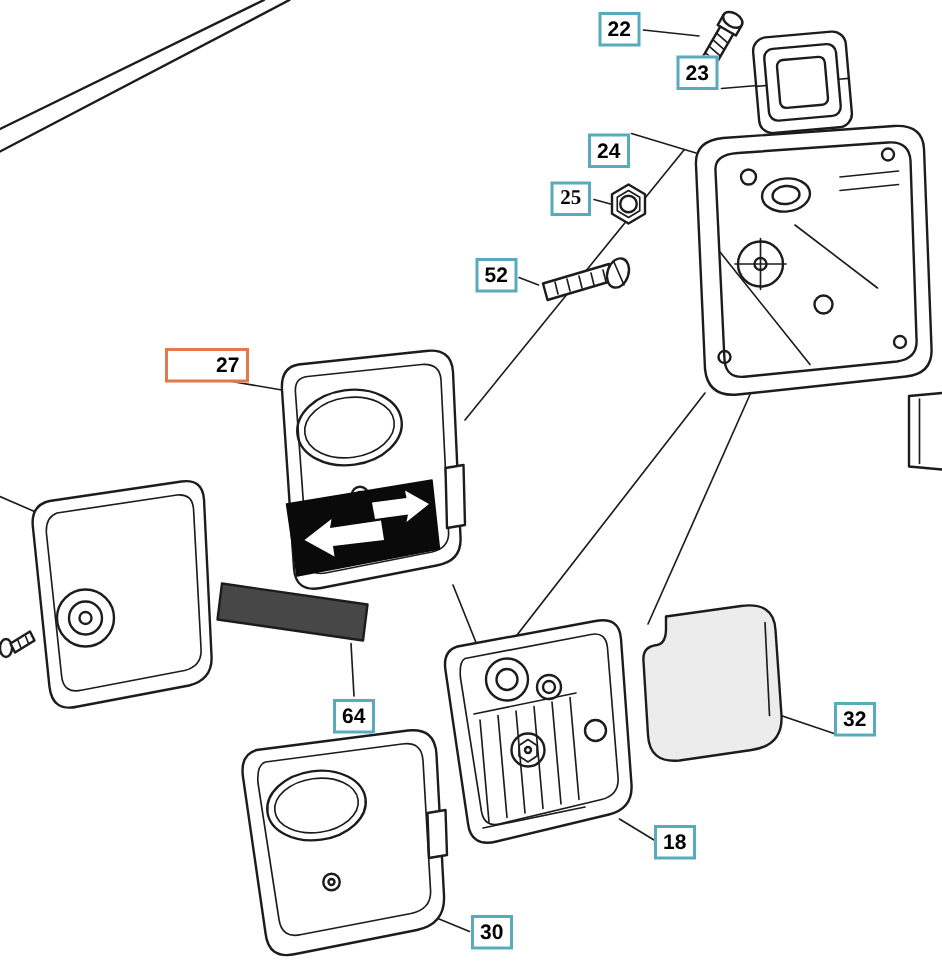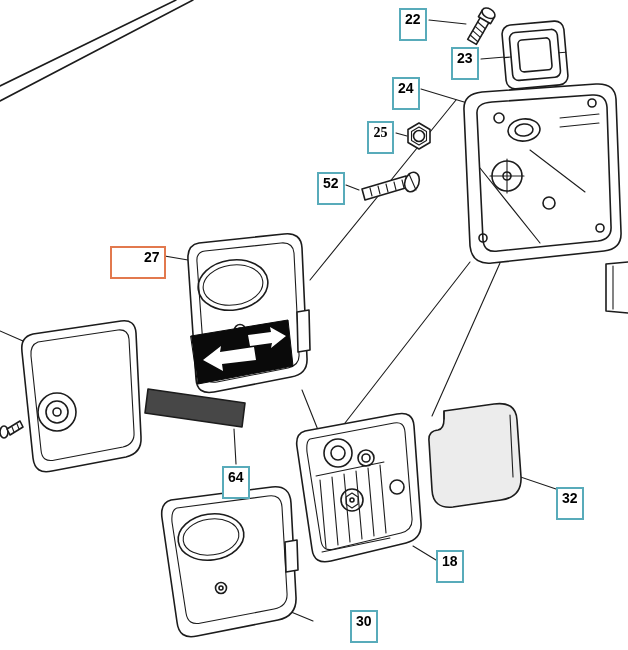--- a/index.html
+++ b/index.html
@@ -21,21 +21,21 @@
   }
   svg.art .thin, svg.art .thin path { stroke-width: 1.1; }
   svg.art .fw { fill: #ffffff; }
   svg.art .fb { fill: #0a0a0a; stroke: #0a0a0a; stroke-width: 1; }
   svg.art .farrow { fill: #ffffff; stroke: none; }
   svg.art .ffoam { fill: #ececec; }
   svg.art .fdark { fill: #474747; }
   .callout {
     position: absolute;
     min-width: 27px;
-    height: 33px;
+    height: 23px;
     line-height: 19px;
     padding: 0 4px;
     text-align: center;
     background: #ffffff;
     border: 2px solid #58ABBA;
     color: #000000;
     font-size: 14px;
     font-weight: 700;
     cursor: pointer;
     user-select: none;
@@ -182,23 +182,23 @@
       <path d="M177,508 L268,496 Q281,494 282,507 L287,593 Q288,606 274,609 L201,623 Q188,626 186,613 L172,522 Q171,510 177,508 Z" class="thin"></path>
       <ellipse cx="211" cy="537" rx="33" ry="23" transform="rotate(-8 211 537)"></ellipse>
       <ellipse cx="211" cy="537" rx="28" ry="18" transform="rotate(-8 211 537)" class="thin"></ellipse>
       <circle cx="221" cy="588" r="5.5"></circle>
       <circle cx="221" cy="588" r="2"></circle>
       <path class="fw" d="M285,542 L297,540 L298,570 L286,572 Z"></path>
     </g>
   </svg>
 
   <div class="callout" style="left:399px; top:8px;">22</div>
-  <div class="callout" style="left:451px; top:47px;">23</div>
-  <div class="callout" style="left:392px; top:77px;">24</div>
+  <div class="callout" style="left:451px; top:37px;">23</div>
+  <div class="callout" style="left:392px; top:89px;">24</div>
   <div class="callout" style="left:367px; top:121px;font-family:Liberation Serif, serif;">25</div>
   <div class="callout" style="left:317px; top:172px;">52</div>
-  <div class="callout highlight" style="left:110px; top:246px;padding-left:32px;">27</div>
+  <div class="callout highlight" style="left:110px; top:232px;padding-left:32px;">27</div>
   <div class="callout" style="left:222px; top:466px;">64</div>
-  <div class="callout" style="left:556px; top:487px;">32</div>
+  <div class="callout" style="left:556px; top:468px;">32</div>
   <div class="callout" style="left:436px; top:550px;">18</div>
-  <div class="callout" style="left:314px; top:610px;margin-left:36px;">30</div>
+  <div class="callout" style="left:314px; top:610px;">30</div>
 
 </div>
 
 </body></html>

